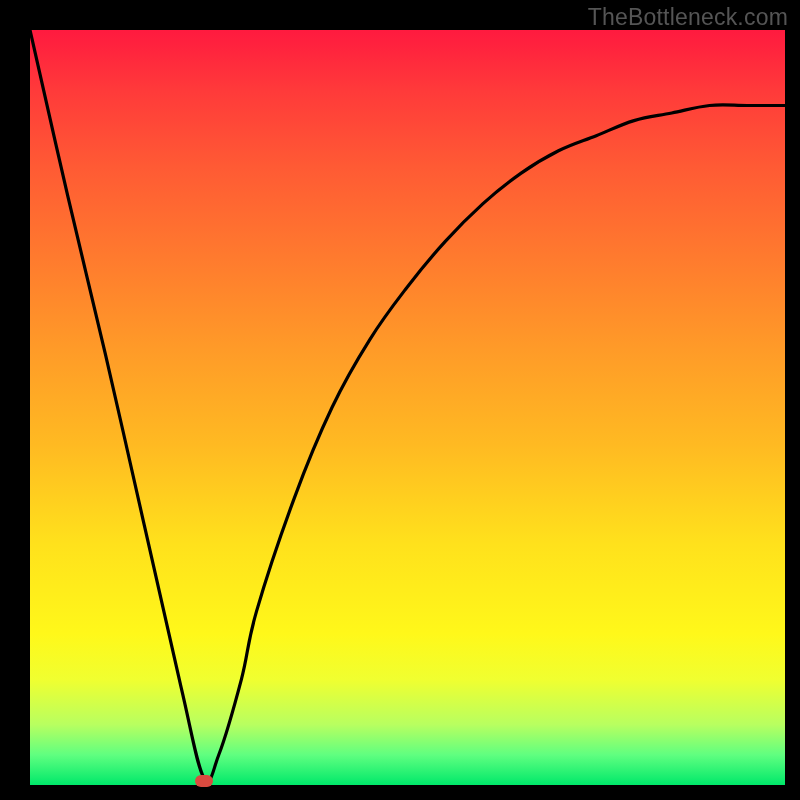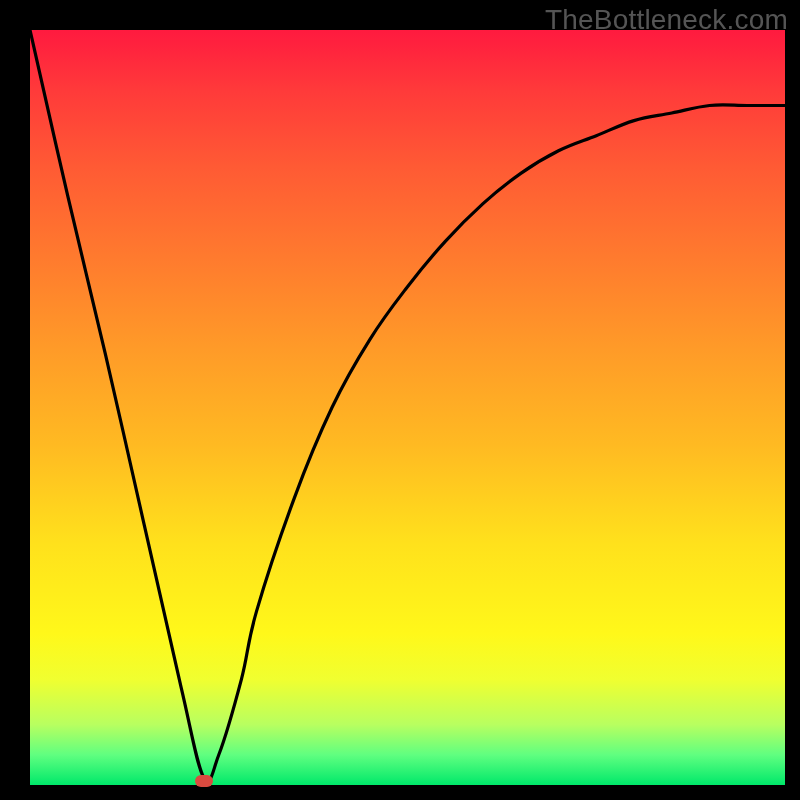--- a/index.html
+++ b/index.html
@@ -15,21 +15,21 @@
     position: relative;
     width: 800px;
     height: 800px;
     background: #000;
   }
   .watermark {
     position: absolute;
     top: 4px;
     right: 12px;
     color: #555;
-    font-size: 28px;
+    font-size: 23px;
     font-weight: 500;
     letter-spacing: 0.2px;
     z-index: 5;
   }
   .plot {
     position: absolute;
     left: 30px;
     top: 30px;
     width: 755px;
     height: 755px;

